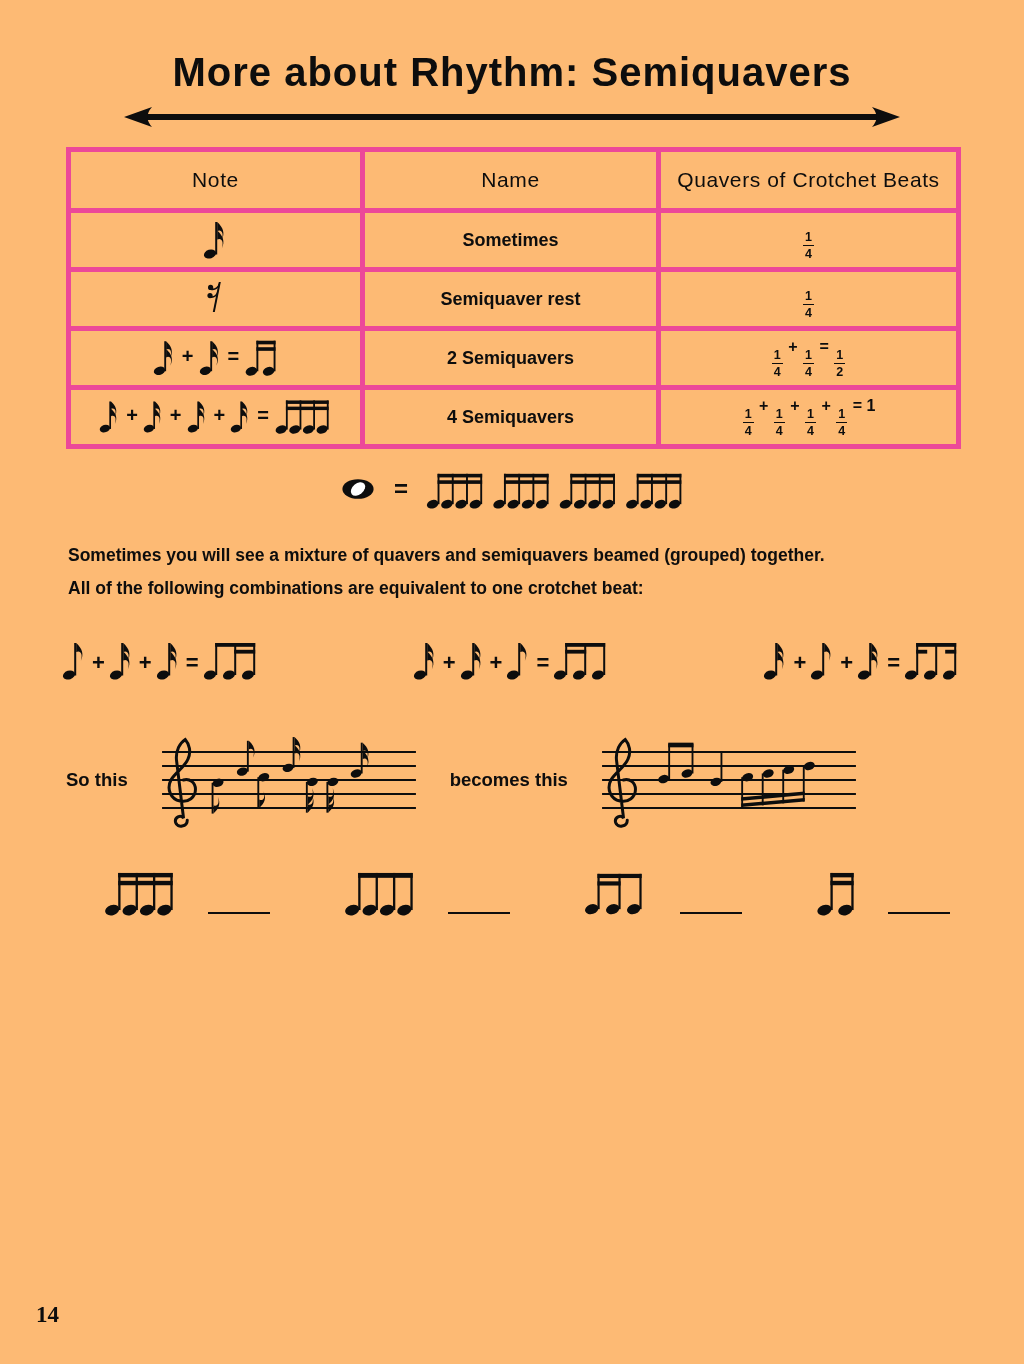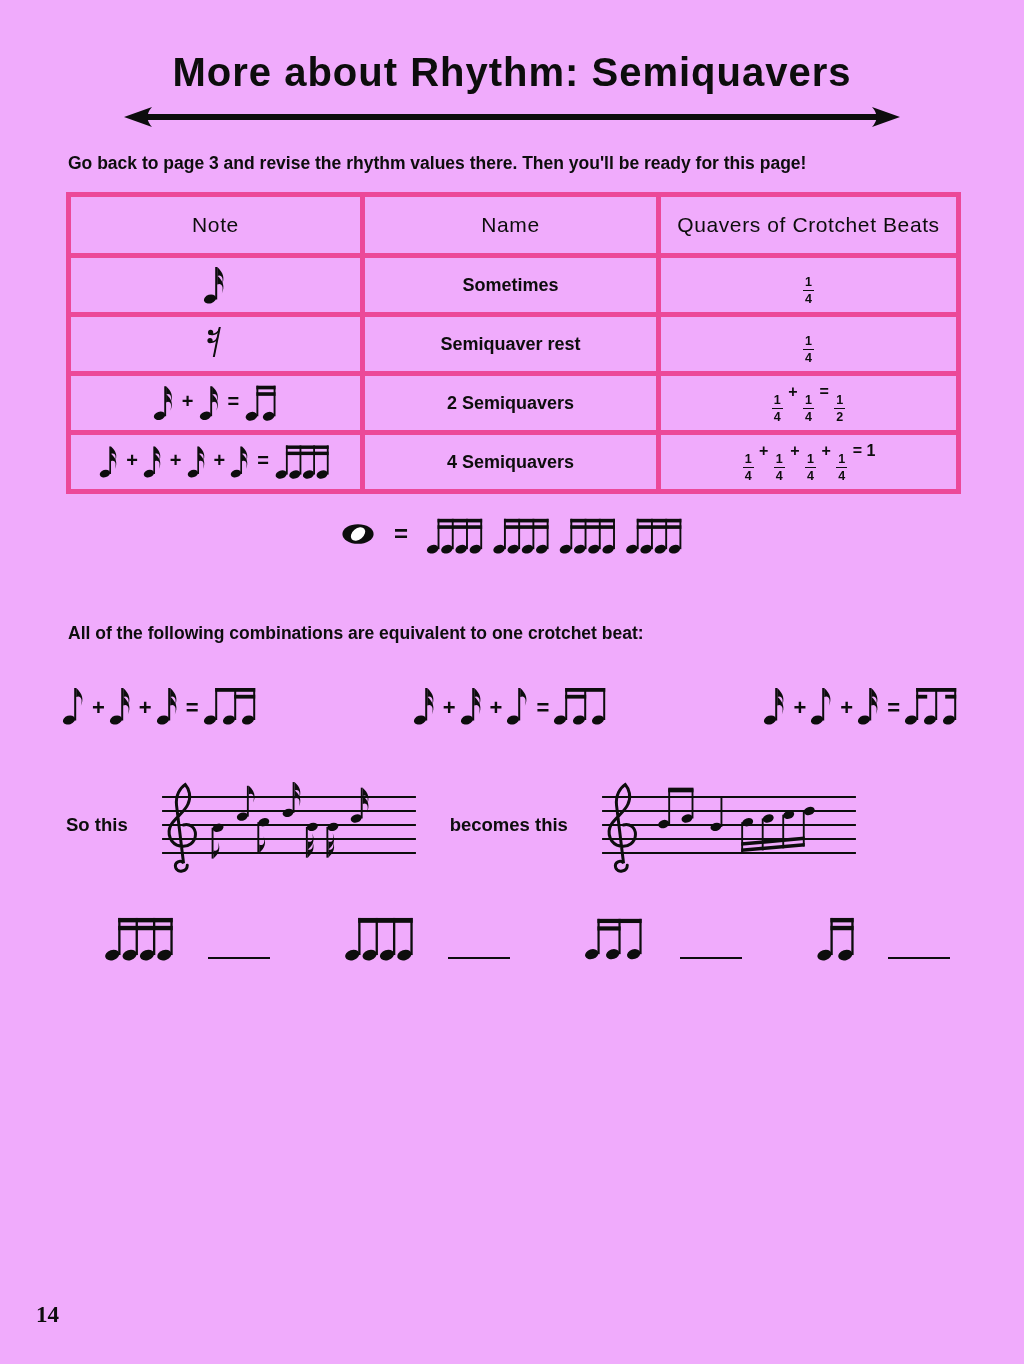--- a/index.html
+++ b/index.html
@@ -1,20 +1,20 @@
 <!DOCTYPE html>
 <html><head>
 <meta charset="utf-8">
 <style>
   html,body{margin:0;padding:0;background:#e8e8e8;}
   .page{
     position:relative;
     width:1024px;height:1364px;
     margin:0 auto;
-    background:#f0abfc;
+    background:#fdba74;
     font-family:"Liberation Sans", sans-serif;
     color:#0d0d0d;
     overflow:hidden;
   }
   .title{
     margin:50px 0 0;
     text-align:center;
     font-size:40px;
     font-weight:bold;
     letter-spacing:1px;
@@ -203,21 +203,20 @@
 <div class="page">
 
   <h1 class="title">More about Rhythm: Semiquavers</h1>
 
   <svg class="arrow" width="778" height="24" viewBox="0 0 778 24">
     <line x1="16" y1="12" x2="762" y2="12" stroke="#0d0d0d" stroke-width="6"></line>
     <path class="ink" d="M1 12 L29 2 Q20 12 29 22 Z"></path>
     <path class="ink" d="M777 12 L749 2 Q758 12 749 22 Z"></path>
   </svg>
 
-  <p class="intro">Go back to page 3 and revise the rhythm values there. Then you'll be ready for this page!</p>
 
   <table class="note-table">
     <colgroup>
         <col class="col-note">
         <col class="col-name">
         <col class="col-beats">
       </colgroup>
     <thead>
       <tr>
         <th class="hand">Note</th>
@@ -326,21 +325,21 @@
       <ellipse class="ink" cx="15" cy="10" rx="13" ry="8.2"></ellipse>
       <ellipse cx="15" cy="10" rx="6.8" ry="4.6" transform="rotate(-40 15 10)" fill="#fff"></ellipse>
     </svg>
     <span class="eq">=</span>
     <svg width="258" height="48" viewBox="0 0 272 44">
         <use href="#b16g"></use>
       </svg>
   </div>
 
   <p class="body-text p-mix">
-    <br>
+    <span>Sometimes you will see a mixture of quavers and semiquavers beamed (grouped) together.</span><br>
     <span>All of the following combinations are equivalent to one crotchet beat:</span>
   </p>
 
   <div class="equations">
     <div class="equation">
       <svg width="26" height="46" viewBox="0 0 26 44">
           <use href="#qg"></use>
         </svg>
       <span class="op">+</span>
       <svg width="26" height="46" viewBox="0 0 26 44">

